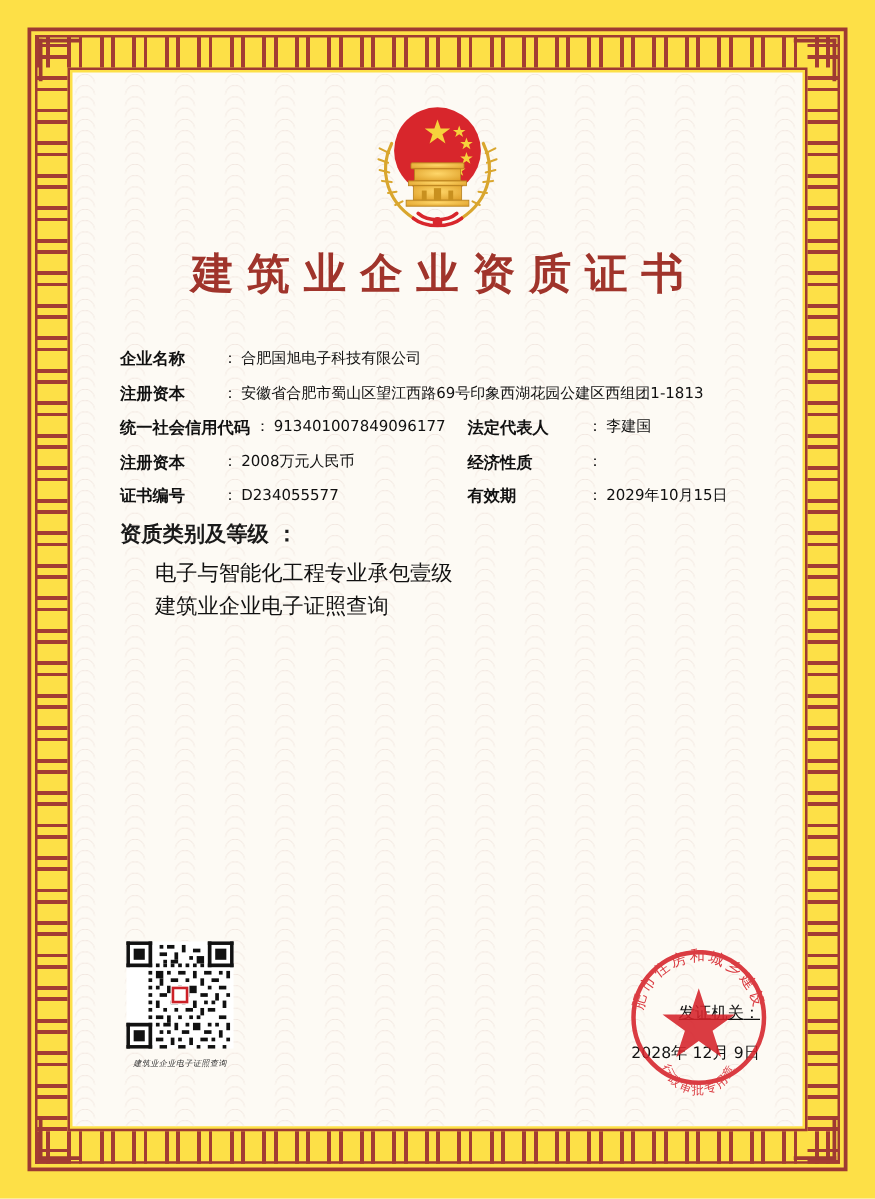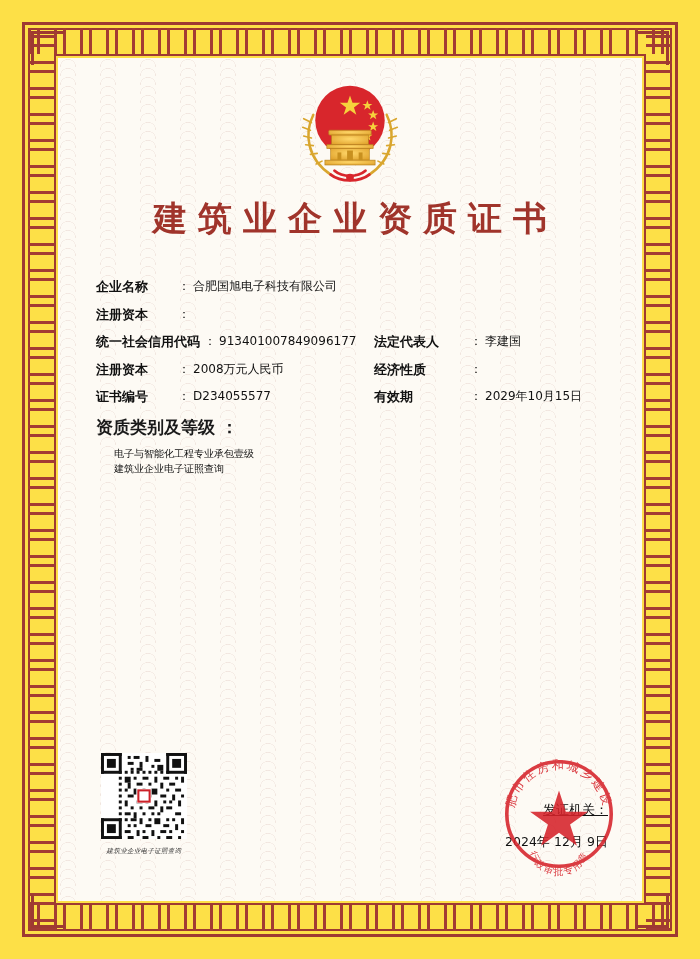--- a/index.html
+++ b/index.html
@@ -200,22 +200,22 @@
   .lbl-w6 { width: 92px; }
 
   .quals-title {
     margin-top: 6px;
     font-size: 17px;
     font-weight: bold;
     font-family: "DejaVu Serif", "Liberation Serif", serif;
   }
   .quals-list {
     margin-top: 7px;
-    margin-left: 18px;
-    font-size: 10px;
+    margin-left: 28px;
+    font-size: 17px;
     line-height: 1.55;
     color: #111;
   }
 
   
   .qr-wrap {
     position: absolute;
     left: 96px;
     bottom: 103px;
     width: 96px;
@@ -340,20 +340,21 @@
         <span class="lbl-box lbl-w5">企业名称</span>
         <span class="colon">：</span>
         <span class="val">合肥国旭电子科技有限公司</span>
       </div>
     </div>
 
     <div class="row">
       <div class="cell wide">
         <span class="lbl-box lbl-w5">注册资本</span>
         <span class="colon">：</span>
+        <span class="val">安徽省合肥市蜀山区望江西路69号印象西湖花园公建区西组团1-1813</span>
       </div>
     </div>
 
     <div class="row">
       <div class="cell left">
         <span class="lbl">统一社会信用代码</span>
         <span class="colon">：</span>
         <span class="val">913401007849096177</span>
       </div>
       <div class="cell">
@@ -519,21 +520,21 @@
       <rect x="12.6" y="12.6" width="3.8" height="3.8" fill="none" stroke="#cc2128" stroke-width="0.7"></rect>
     </svg>
     <div class="qr-caption">建筑业企业电子证照查询</div>
   </div>
 
   <div class="issuer">
     <span>发证机关</span><span>：</span>
   </div>
 
   <div class="issue-date">
-    <span class="num">2024</span><span>年</span>
+    <span class="num">2028</span><span>年</span>
     <span class="num">12</span><span>月</span>
     <span class="num">9</span><span>日</span>
   </div>
 
   <svg class="seal" viewBox="0 0 140 140">
     <defs>
       <path id="sealTop" d="M70,70 m-50,0 a50,50 0 1,1 100,0" fill="none"></path>
       <path id="sealBottom" d="M70,104 m-34,0 a34,34 0 0,0 68,0" fill="none"></path>
     </defs>
     <circle cx="70" cy="70" r="58" fill="none" stroke="#d6222a" stroke-width="4"></circle>

